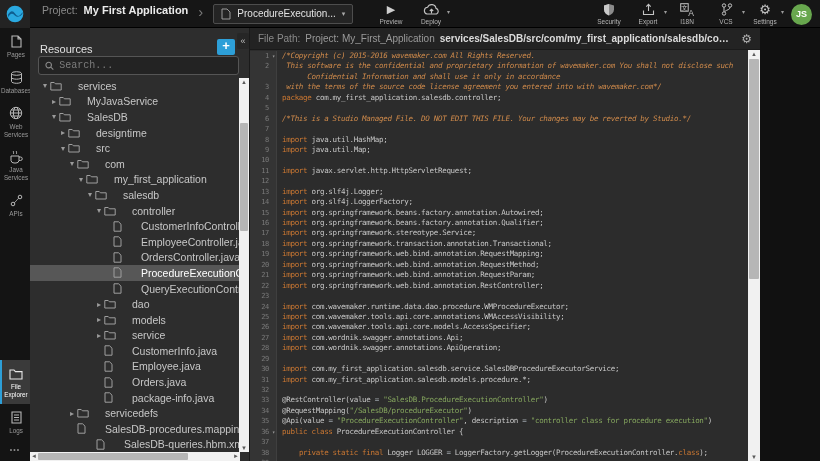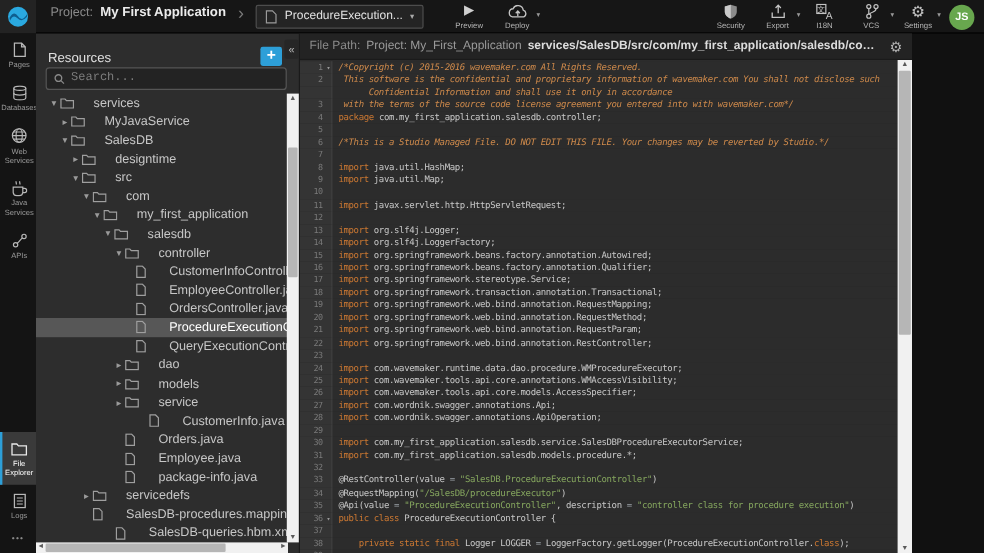--- a/index.html
+++ b/index.html
@@ -353,21 +353,21 @@
         <span class="tlabel">CustomerInfoController.java</span>
       </div>
       <div class="trow" style="padding-left: 83px;">
         <span class="ticon">
           <svg width="9" height="11" viewBox="0 0 9 11" style="display:block">
             <path d="M1 0.8 h4.6 l2.4 2.4 v7 H1 Z" fill="none" stroke="#9f9f9f" stroke-width="1"></path>
           </svg>
         </span>
         <span class="tlabel">EmployeeController.java</span>
       </div>
-      <div class="trow" style="padding-left: 83px;">
+      <div class="trow" style="padding-left: 83px; justify-content: center;">
         <span class="ticon">
           <svg width="9" height="11" viewBox="0 0 9 11" style="display:block">
             <path d="M1 0.8 h4.6 l2.4 2.4 v7 H1 Z" fill="none" stroke="#9f9f9f" stroke-width="1"></path>
           </svg>
         </span>
         <span class="tlabel">OrdersController.java</span>
       </div>
       <div class="trow sel" style="padding-left: 83px;">
         <span class="ticon">
           <svg width="9" height="11" viewBox="0 0 9 11" style="display:block">
@@ -404,43 +404,43 @@
       </div>
       <div class="trow" style="padding-left: 64px;">
         <span class="tarrow">▸</span>
         <span class="ticon">
           <svg width="12" height="10" viewBox="0 0 12 10" style="display:block">
             <path d="M0.8 1.5 h3.4 l1.2 1.3 h5.8 V9 H0.8 Z" fill="none" stroke="#9f9f9f" stroke-width="1"></path>
           </svg>
         </span>
         <span class="tlabel">service</span>
       </div>
-      <div class="trow" style="padding-left: 94px;">
+      <div class="trow" style="padding-left: 74px;">
         <span class="ticon">
           <svg width="9" height="11" viewBox="0 0 9 11" style="display:block">
             <path d="M1 0.8 h4.6 l2.4 2.4 v7 H1 Z" fill="none" stroke="#9f9f9f" stroke-width="1"></path>
           </svg>
         </span>
         <span class="tlabel">CustomerInfo.java</span>
       </div>
       <div class="trow" style="padding-left: 74px;">
         <span class="ticon">
           <svg width="9" height="11" viewBox="0 0 9 11" style="display:block">
             <path d="M1 0.8 h4.6 l2.4 2.4 v7 H1 Z" fill="none" stroke="#9f9f9f" stroke-width="1"></path>
           </svg>
         </span>
+        <span class="tlabel">Employee.java</span>
+      </div>
+      <div class="trow" style="padding-left: 74px;">
+        <span class="ticon">
+          <svg width="9" height="11" viewBox="0 0 9 11" style="display:block">
+            <path d="M1 0.8 h4.6 l2.4 2.4 v7 H1 Z" fill="none" stroke="#9f9f9f" stroke-width="1"></path>
+          </svg>
+        </span>
         <span class="tlabel">Orders.java</span>
-      </div>
-      <div class="trow" style="padding-left: 74px;">
-        <span class="ticon">
-          <svg width="9" height="11" viewBox="0 0 9 11" style="display:block">
-            <path d="M1 0.8 h4.6 l2.4 2.4 v7 H1 Z" fill="none" stroke="#9f9f9f" stroke-width="1"></path>
-          </svg>
-        </span>
-        <span class="tlabel">Employee.java</span>
       </div>
       <div class="trow" style="padding-left: 74px;">
         <span class="ticon">
           <svg width="9" height="11" viewBox="0 0 9 11" style="display:block">
             <path d="M1 0.8 h4.6 l2.4 2.4 v7 H1 Z" fill="none" stroke="#9f9f9f" stroke-width="1"></path>
           </svg>
         </span>
         <span class="tlabel">package-info.java</span>
       </div>
       <div class="trow" style="padding-left: 37px;">

